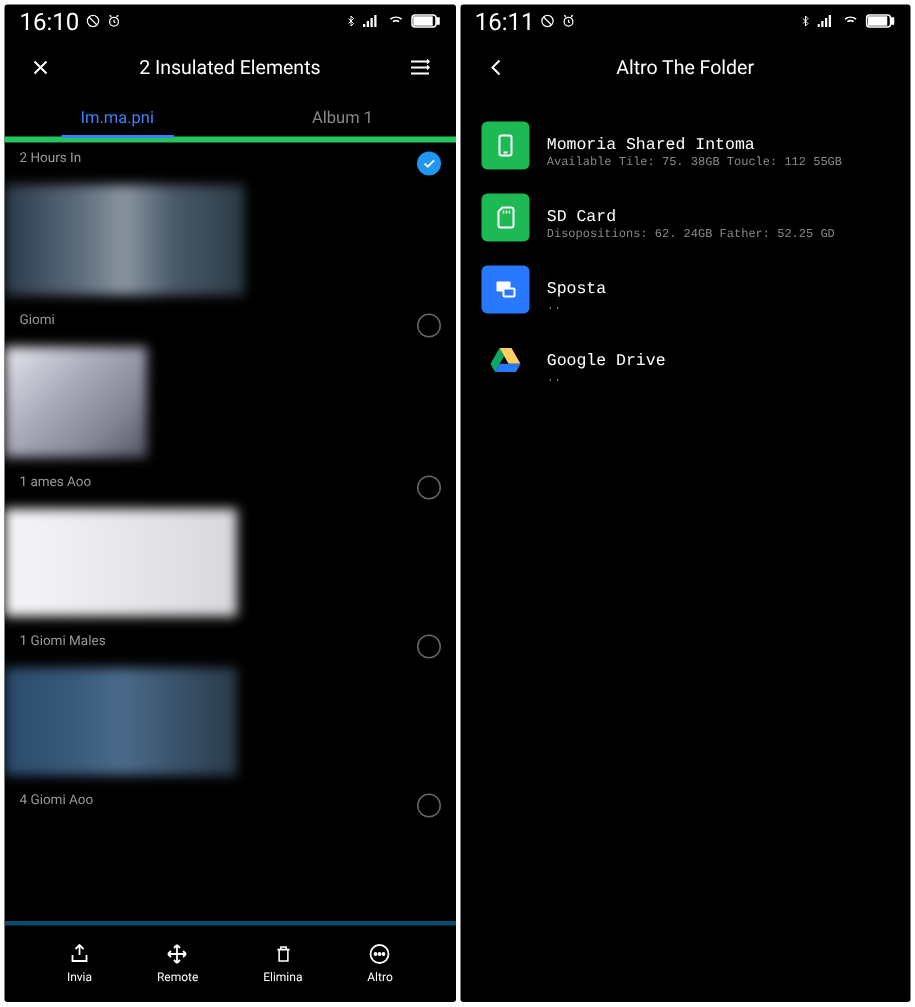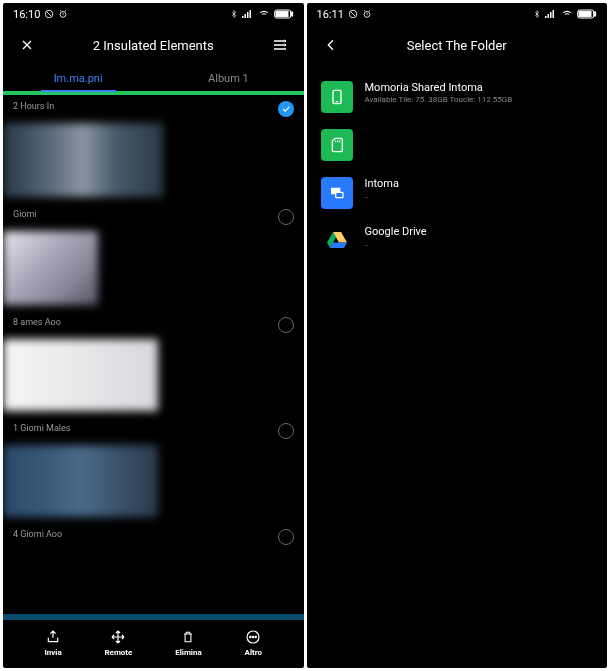--- a/index.html
+++ b/index.html
@@ -20,21 +20,21 @@
       position: relative;
       overflow: hidden;
       border-radius: 2px;
     }
     .status-bar {
       display: flex;
       justify-content: space-between;
       align-items: center;
       padding: 4px 10px;
       color: #fff;
-      font-size: 11px;
+      font-size: 16px;
       height: 22px;
     }
     .status-left, .status-right {
       display: flex;
       align-items: center;
       gap: 4px;
     }
     .status-right svg { display: block; }
     .header {
       display: flex;
@@ -117,41 +117,41 @@
     }
     .thumb1 { width: 160px; height: 74px; background: linear-gradient(90deg,#2a3a4a 0%,#5a6a7a 30%,#8a95a0 50%,#4a5a6a 70%,#2a3a45 100%); }
     .thumb2 { width: 95px; height: 74px; background: linear-gradient(135deg,#e8e8f0 0%,#aab 40%,#889 70%,#556 100%); }
     .thumb3 { width: 155px; height: 72px; background: linear-gradient(90deg,#f5f5f8 0%,#e8e8eb 50%,#d8d8dc 100%); }
     .thumb4 { width: 155px; height: 72px; background: linear-gradient(90deg,#2a4a6a 0%,#3a5a7a 30%,#4a6a8a 50%,#2a3a4a 100%); }
     .bottom-bar {
       display: flex;
       justify-content: space-around;
       align-items: center;
       padding: 8px 20px 10px;
-      border-top: 6px solid #0c4a6e;
+      border-top: 3px solid #0c4a6e;
       height: 54px;
-      font-weight: bold;
     }
     .bottom-btn {
       display: flex;
       flex-direction: column;
       align-items: center;
       gap: 3px;
       color: #fff;
       font-size: 8px;
     }
     .bottom-btn svg { display: block; }
     .folder-list {
       padding: 8px 0;
     }
     .folder-item {
       display: flex;
-      align-items: flex-start;
+      align-items: flex-end;
       padding: 8px 14px;
       gap: 12px;
+      font-family: Liberation Mono, monospace;
     }
     .folder-icon {
       width: 32px;
       height: 32px;
       border-radius: 4px;
       display: flex;
       align-items: center;
       justify-content: center;
       flex-shrink: 0;
     }
@@ -247,21 +247,21 @@
 
     <div class="section-header">
       <span>Giomi</span>
       <span class="radio-circle"></span>
     </div>
     <div class="thumb">
         <div class="thumb-img thumb2"></div>
       </div>
 
     <div class="section-header">
-      <span>8 ames Aoo</span>
+      <span>1 ames Aoo</span>
       <span class="radio-circle"></span>
     </div>
     <div class="thumb">
         <div class="thumb-img thumb3"></div>
       </div>
 
     <div class="section-header">
       <span>1 Giomi Males</span>
       <span class="radio-circle"></span>
     </div>
@@ -339,21 +339,21 @@
         </svg>
     </div>
   </div>
 
   <div class="header">
     <div class="header-left">
       <svg width="16" height="16" viewBox="0 0 24 24" fill="none" stroke="#fff" stroke-width="2">
           <path d="M15 5l-7 7 7 7"></path>
         </svg>
     </div>
-    <div class="header-title">Select The Folder</div>
+    <div class="header-title">Altro The Folder</div>
     <div class="header-right"></div>
   </div>
 
   <div class="folder-list">
     <div class="folder-item">
       <div class="folder-icon icon-green">
         <svg width="16" height="20" viewBox="0 0 24 24" fill="none" stroke="#fff" stroke-width="2">
             <rect x="6" y="2" width="12" height="20" rx="2"></rect>
             <line x1="10" y1="19" x2="14" y2="19"></line>
           </svg>
@@ -364,31 +364,35 @@
       </div>
     </div>
 
     <div class="folder-item">
       <div class="folder-icon icon-green">
         <svg width="16" height="18" viewBox="0 0 24 24" fill="none" stroke="#fff" stroke-width="2">
             <path d="M18 2H9L5 6v14a2 2 0 002 2h11a2 2 0 002-2V4a2 2 0 00-2-2z"></path>
             <path d="M10 5v3M13 5v3M16 5v3" stroke-width="1.5"></path>
           </svg>
       </div>
+      <div class="folder-text">
+        <span class="folder-title">SD Card</span>
+        <span class="folder-sub">Disopositions: 62. 24GB Father: 52.25 GD</span>
+      </div>
     </div>
 
     <div class="folder-item">
       <div class="folder-icon icon-blue">
         <svg width="20" height="16" viewBox="0 0 24 24" fill="none" stroke="#fff" stroke-width="2">
             <rect x="3" y="4" width="14" height="10" rx="1" fill="#fff" stroke="none"></rect>
             <rect x="10" y="11" width="11" height="8" rx="1" fill="#2979ff" stroke="#fff"></rect>
           </svg>
       </div>
       <div class="folder-text">
-        <span class="folder-title">Intoma</span>
+        <span class="folder-title">Sposta</span>
         <span class="folder-sub">..</span>
       </div>
     </div>
 
     <div class="folder-item">
       <div class="folder-icon">
         <svg width="28" height="24" viewBox="0 0 24 24">
             <path d="M8 3l-6 10.5L5 19l6-10.5z" fill="#0da960"></path>
             <path d="M8 3h8l6 10.5h-8z" fill="#ffcf63"></path>
             <path d="M5 19h14l3-5.5H8z" fill="#2979ff"></path>

